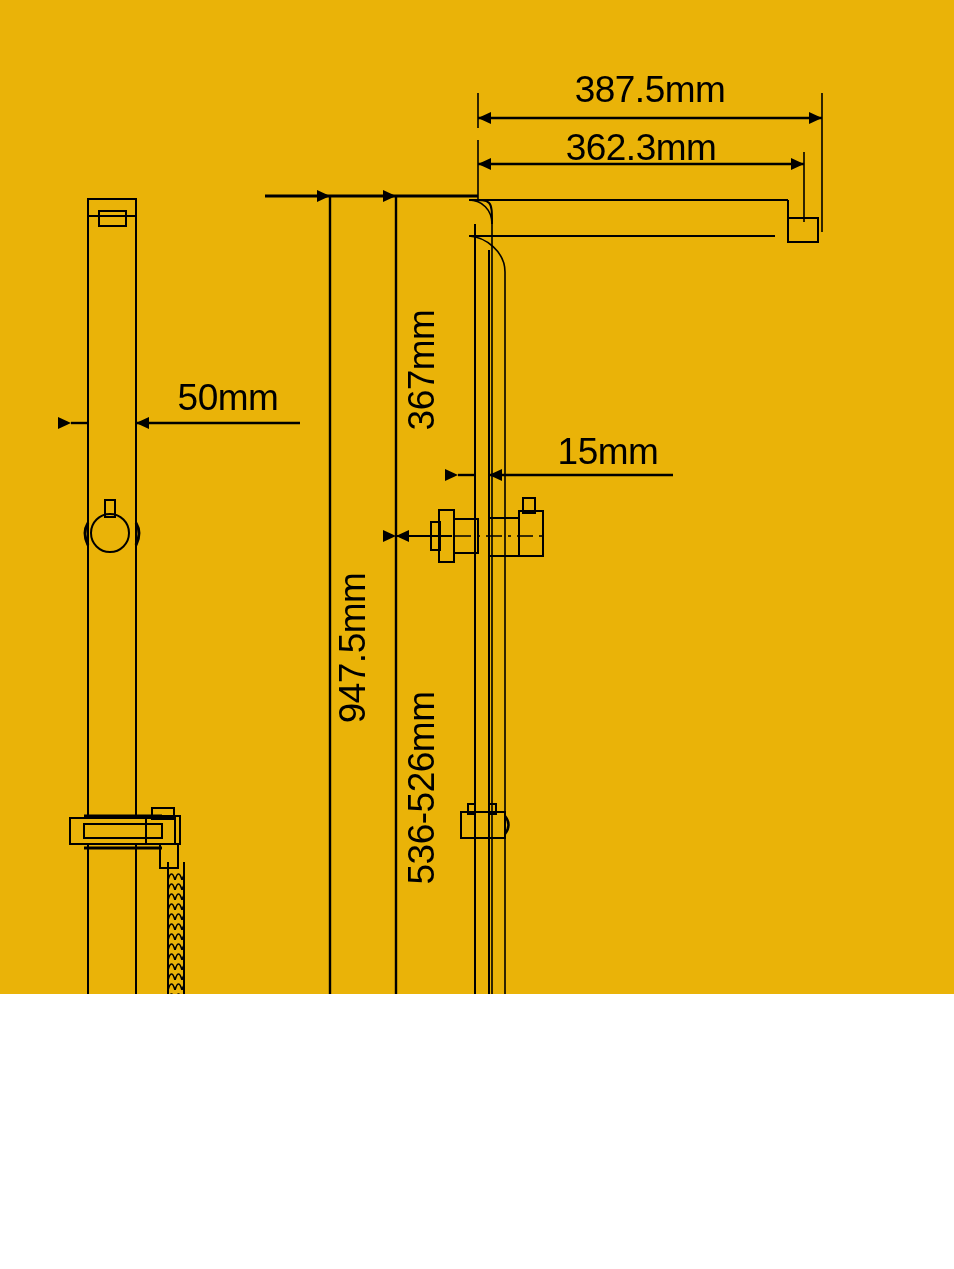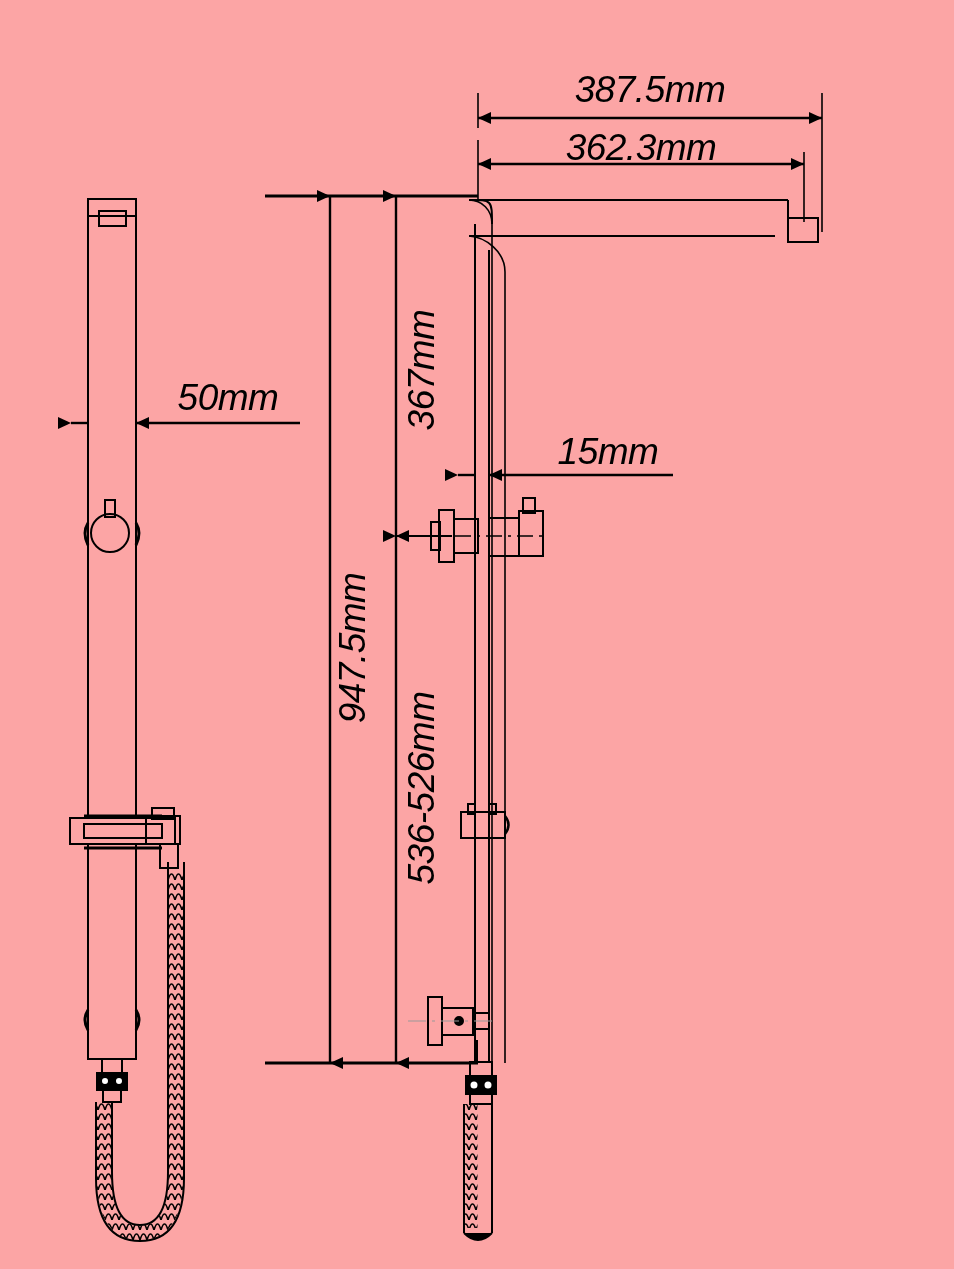--- a/index.html
+++ b/index.html
@@ -7,24 +7,23 @@
     margin: 0;
     padding: 0;
     background: #ffffff;
   }
   body {
     font-family: "Liberation Sans", sans-serif;
   }
   #drawing-root {
     position: relative;
     width: 954px;
-    height: 1269px;
-    background: #fca5a5;
+    height: 994px;
+    background: #eab308;
     overflow: hidden;
-    font-style: italic;
   }
   #drawing-svg {
     display: block;
     width: 954px;
     height: 1269px;
   }
   .dim-text {
     font-family: "Liberation Sans", sans-serif;
     font-size: 37px;
     fill: #000000;

